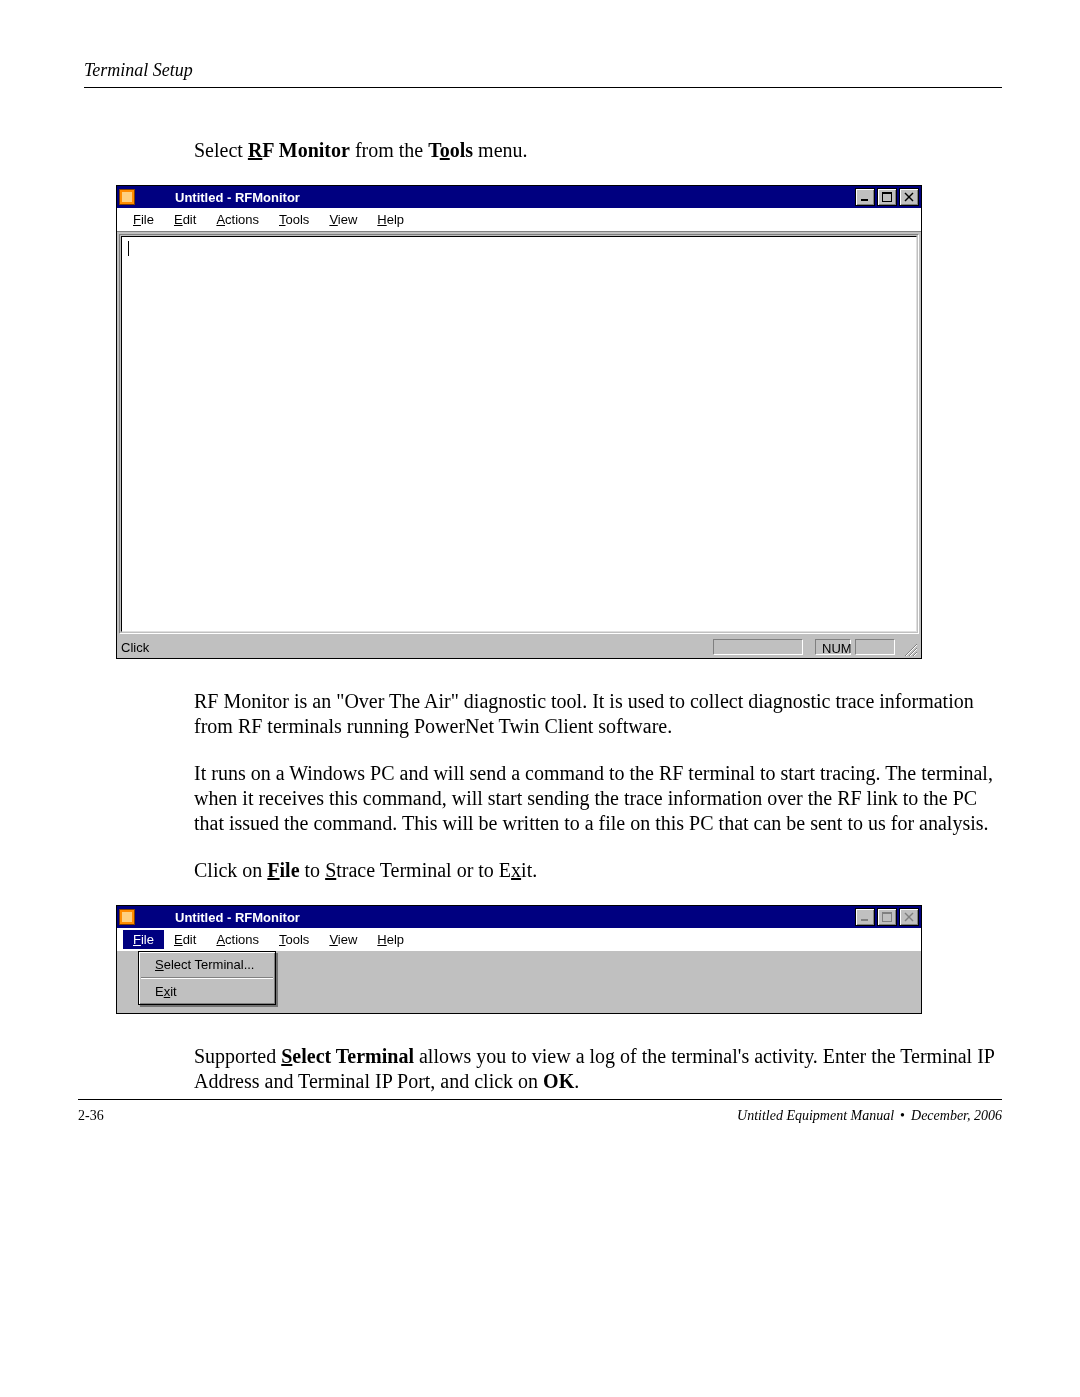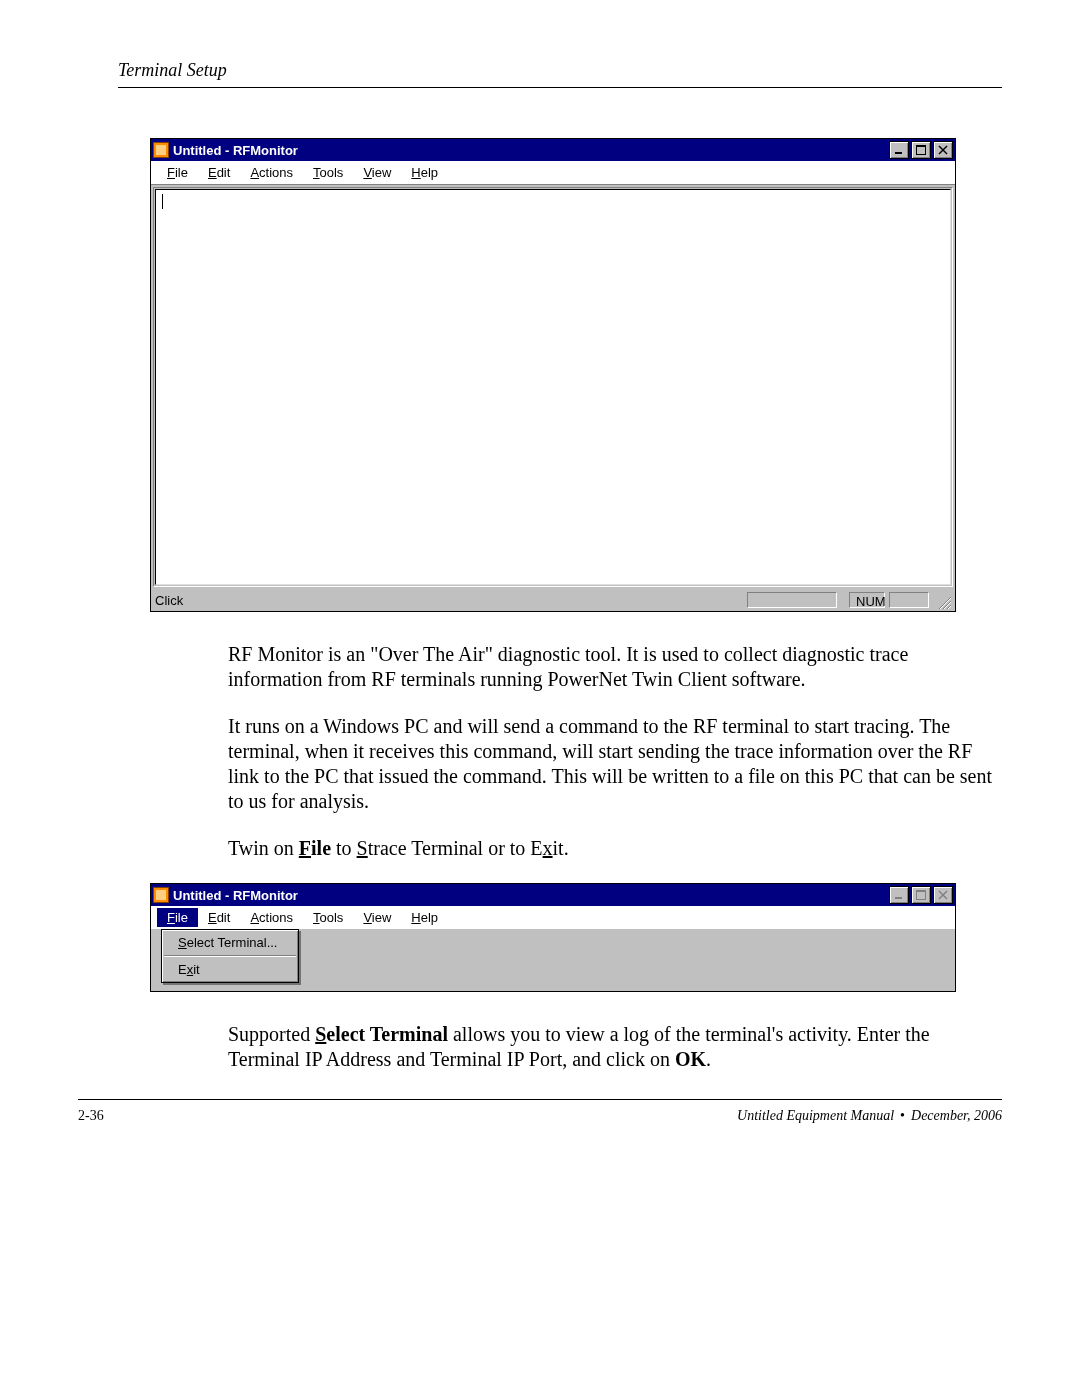--- a/index.html
+++ b/index.html
@@ -8,21 +8,21 @@
     background: #fff;
     font-family: "Times New Roman", Times, serif;
     font-size: 20px;
     color: #000;
   }
   .page {
     width: 1080px;
     height: 1186px;
     position: relative;
     box-sizing: border-box;
-    padding: 60px 78px 0 118px;
+    padding: 60px 78px 0 84px;
   }
   .running-head {
     font-style: italic;
     font-size: 18px;
     margin-bottom: 6px;
   }
   .hr-top {
     border: none;
     border-top: 1.5px solid #000;
     margin: 0 0 50px 0;
@@ -50,20 +50,21 @@
     box-shadow: 1px 1px 0 #000 inset;
   }
   .titlebar {
     background: #000080;
     color: #fff;
     display: flex;
     align-items: center;
     height: 22px;
     padding: 0 2px;
     font-weight: bold;
+    gap: 36px;
   }
   .title-icon {
     width: 16px;
     height: 16px;
     margin-right: 4px;
     background: #ff8c00;
     border: 1px solid #804000;
     box-sizing: border-box;
     position: relative;
   }
@@ -165,21 +166,21 @@
     width: 18px; height: 18px; margin-left: 4px; position: relative;
   }
   .status-grip svg { position: absolute; right: 0; bottom: 0; }
 
   
   .dropdown {
     position: relative;
   }
   .dropdown-panel {
     position: absolute;
-    left: 4px;
+    left: 15px;
     top: 21px;
     width: 136px;
     background: #c0c0c0;
     border: 1px solid #000;
     box-shadow: 2px 2px 0 rgba(0,0,0,.4), inset 1px 1px 0 #fff, inset -1px -1px 0 #808080;
     z-index: 10;
   }
   .dropdown-inner {
     padding: 2px;
   }
@@ -226,20 +227,25 @@
   }
 </style>
 </head>
 <body>
 
 <div class="page">
 
   <div class="running-head">Terminal Setup</div>
   <hr class="hr-top">
 
+  <div class="indent-block">
+    <p class="para">
+      <span>Select </span><span class="b"><span class="u">R</span><span>F Monitor</span></span><span> from the </span><span class="b"><span>T</span><span class="u">o</span><span>ols</span></span><span> menu.</span>
+    </p>
+  </div>
 
   <div class="win" style="margin-left:32px;">
     <div class="titlebar">
       <span class="title-icon"></span>
       <span class="title-text">Untitled - RFMonitor</span>
       <span class="win-ctrls">
         <span class="win-btn">
           <svg width="10" height="10">
               <rect x="1" y="7" width="7" height="2" fill="#000"></rect>
             </svg>
@@ -289,21 +295,21 @@
           <line x1="11" y1="14" x2="14" y2="11" stroke="#fff"></line>
         </svg>
       </span>
     </div>
   </div>
 
   <div class="indent-block">
     <p class="para">RF Monitor is an "Over The Air" diagnostic tool. It is used to collect diagnostic trace information from RF terminals running PowerNet Twin Client software.</p>
     <p class="para">It runs on a Windows PC and will send a command to the RF terminal to start tracing. The terminal, when it receives this command, will start sending the trace information over the RF link to the PC that issued the command. This will be written to a file on this PC that can be sent to us for analysis.</p>
     <p class="para">
-      <span>Twin on </span><span class="b"><span class="u">F</span><span>ile</span></span><span> to </span><span class="u">S</span><span>trace Terminal or to E</span><span class="u">x</span><span>it.</span>
+      <span>Click on </span><span class="b"><span class="u">F</span><span>ile</span></span><span> to </span><span class="u">S</span><span>trace Terminal or to E</span><span class="u">x</span><span>it.</span>
     </p>
   </div>
 
   <div class="win win2" style="margin-left:32px;">
     <div class="titlebar">
       <span class="title-icon"></span>
       <span class="title-text">Untitled - RFMonitor</span>
       <span class="win-ctrls">
         <span class="win-btn dim">
           <svg width="10" height="10">

